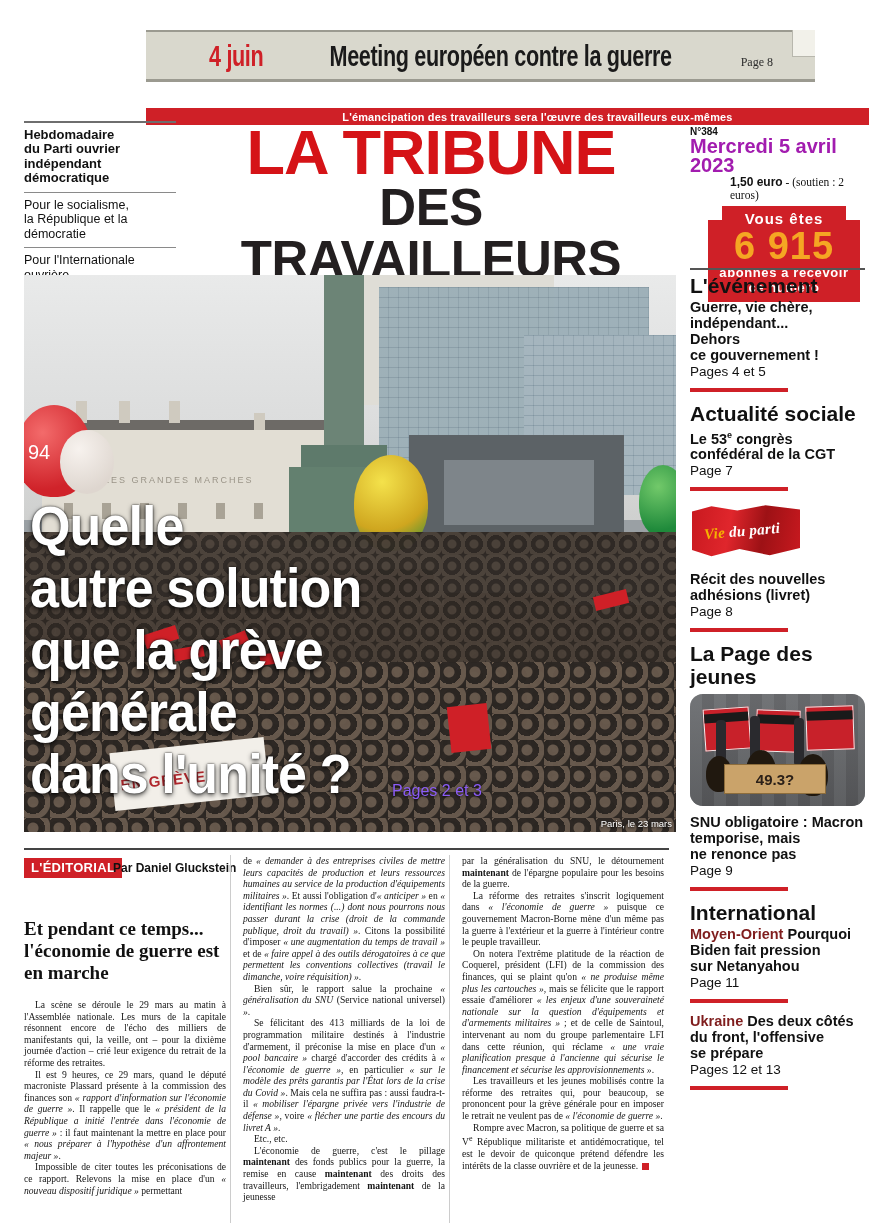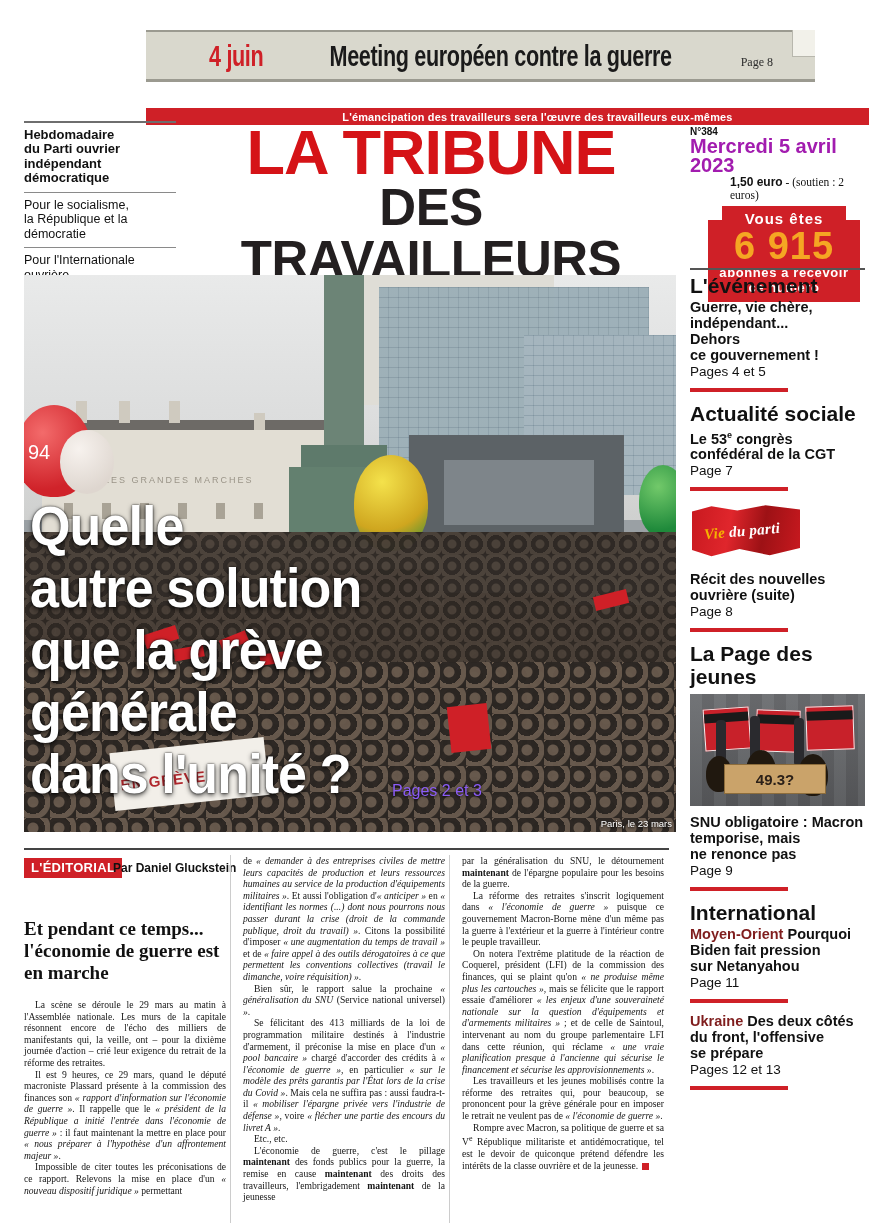--- a/index.html
+++ b/index.html
@@ -254,20 +254,21 @@
   .flagbox .ftxt{
     position:absolute;left:12px;top:22px;
     font-family:"Liberation Serif",serif;font-style:italic;font-weight:bold;
     font-size:15px;color:#fff;letter-spacing:.3px;transform:rotate(-5deg);
   }
   .flagbox .ftxt i{color:#f5b301;font-style:italic;}
 
   .sb-photo{
     width:175px;height:112px;margin:6px 0 8px 0;position:relative;overflow:hidden;
     background:linear-gradient(#7d7f82,#4a4b4d);
+    border-radius:13px;
   }
   .sbp-bg{position:absolute;inset:0;background:
       repeating-linear-gradient(90deg,#6b6d70 0 12px,#58595c 12px 24px);opacity:.6;}
   .sbp-plc{position:absolute;background:#c8212a;border:1px solid #eee;}
   .sbp-p1{left:14px;top:14px;width:44px;height:40px;transform:rotate(-4deg);}
   .sbp-p2{left:66px;top:16px;width:42px;height:40px;transform:rotate(2deg);}
   .sbp-p3{left:116px;top:12px;width:46px;height:42px;transform:rotate(-2deg);}
   .sbp-band{position:absolute;left:0;top:4px;width:100%;height:9px;background:#1a1a1a;}
   .sbp-cap{position:absolute;left:34px;top:70px;width:100px;height:28px;background:#caa36a;
     border:1px solid #8d6d3c;}
@@ -455,21 +456,21 @@
       <div class="sb-page">Page 7</div>
       <div class="sb-rule"></div>
     </div>
 
     <div>
       <div class="flagbox">
         <div class="flg"></div>
         <div class="ftxt"><i>Vie</i> <span>du parti</span></div>
       </div>
       <div class="sb-sub">Récit des nouvelles</div>
-      <div class="sb-sub">ouvrière (suite)</div>
+      <div class="sb-sub">adhésions (livret)</div>
       <div class="sb-page">Page 8</div>
       <div class="sb-rule"></div>
     </div>
 
     <div>
       <div class="sb-h1">La Page des jeunes</div>
       <div class="sb-photo">
         <div class="sbp-bg"></div>
         <div class="sbp-plc sbp-p1">
             <div class="sbp-band"></div>

